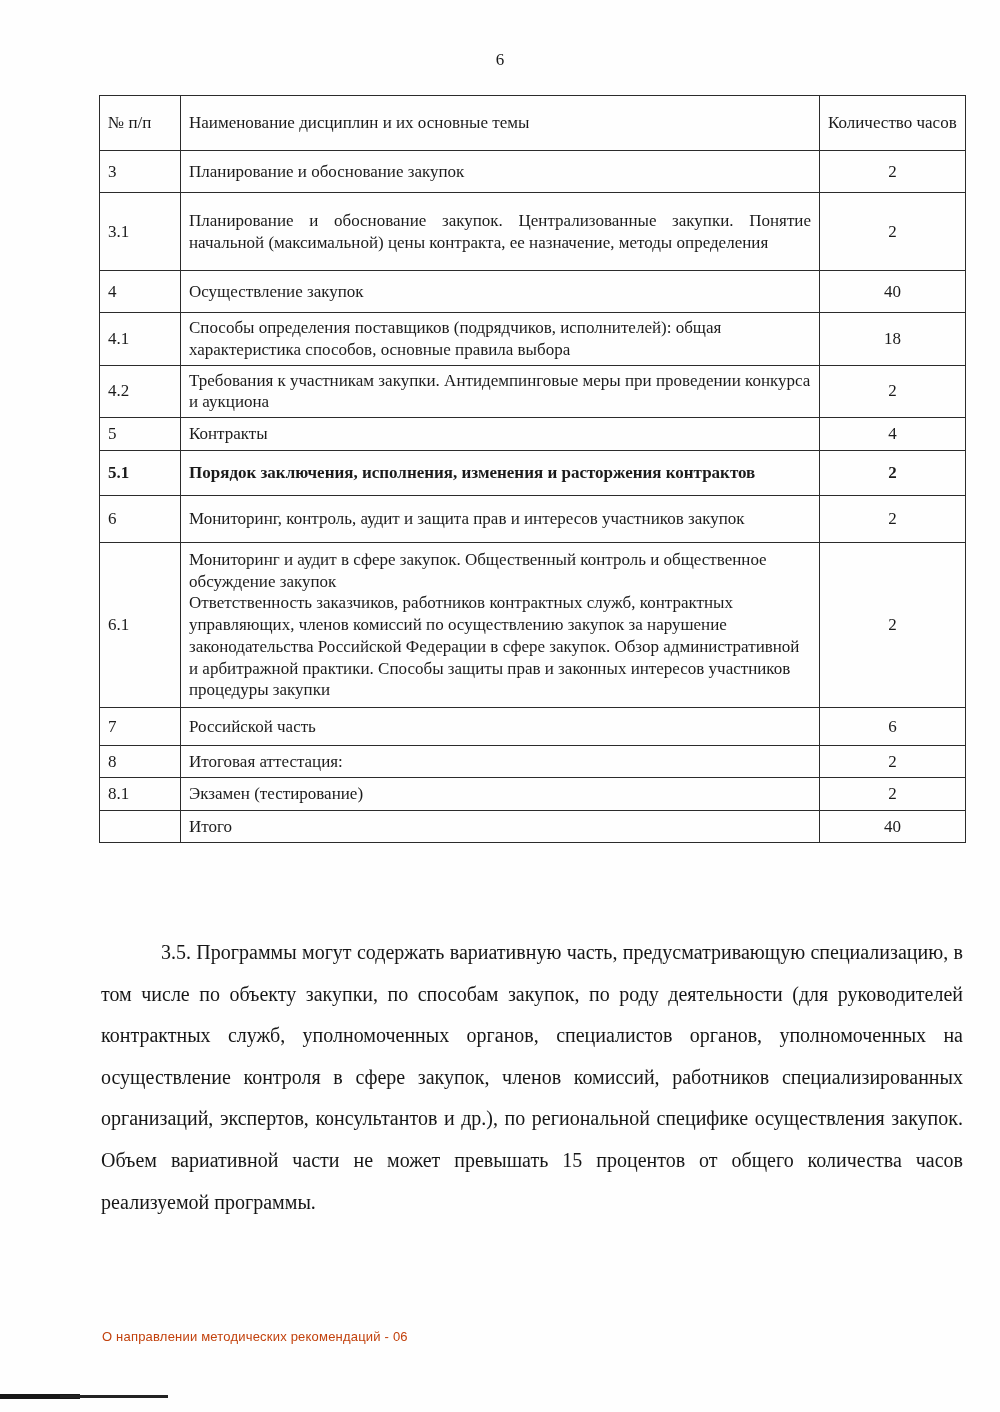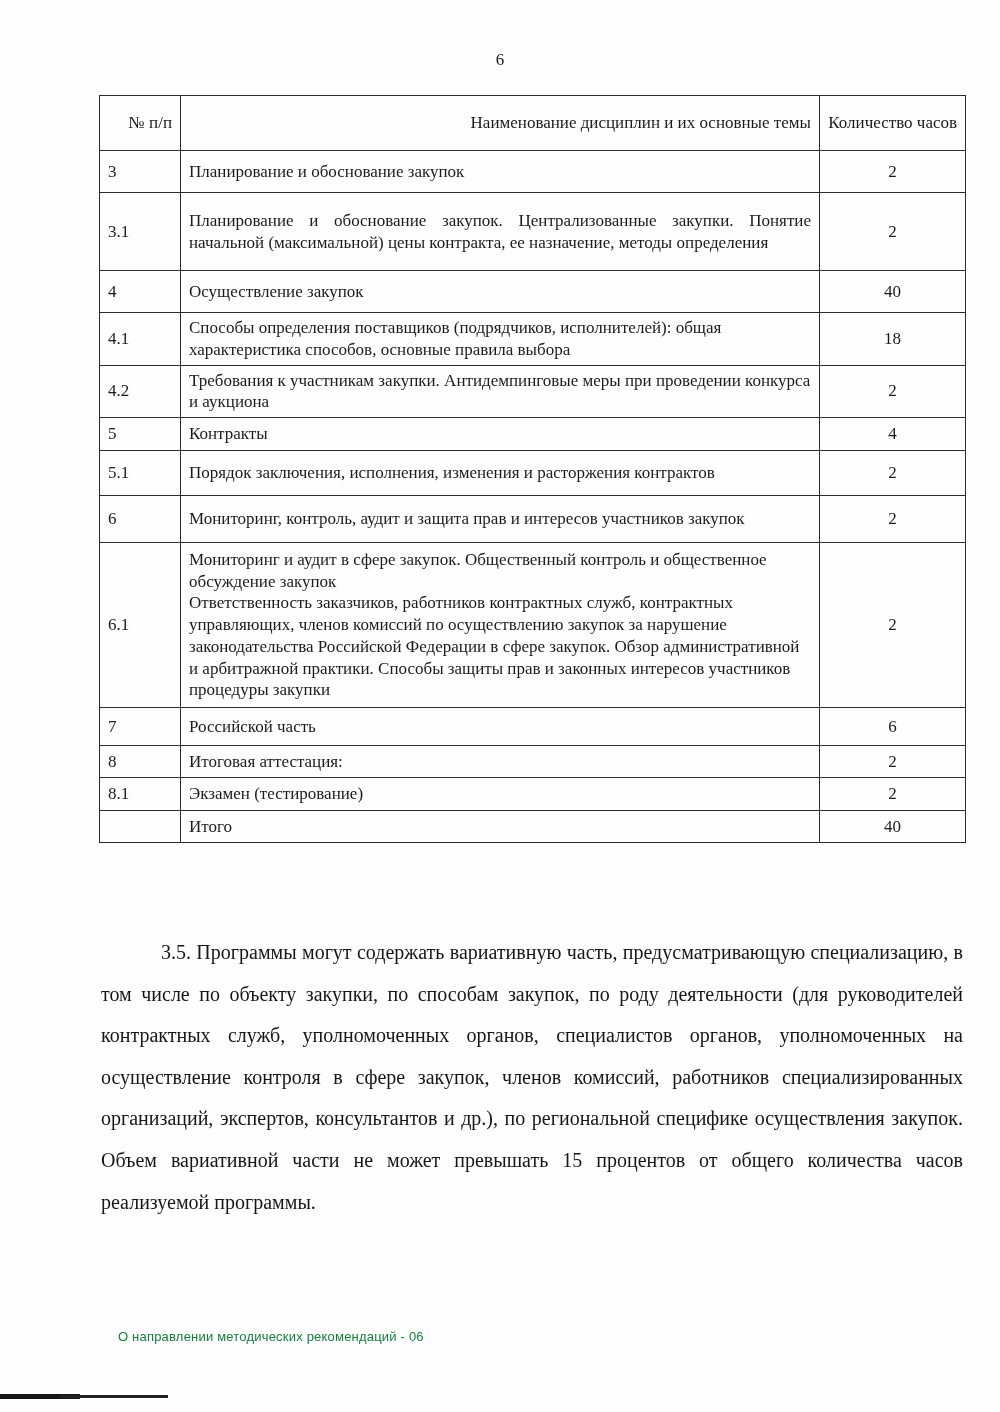--- a/index.html
+++ b/index.html
@@ -38,21 +38,21 @@
   table.schedule col.c-hours { width: 146px; }
   table.schedule th,
   table.schedule td {
     border: 1.6px solid #2b2b2b;
     padding: 4px 8px;
     vertical-align: middle;
     line-height: 1.28;
   }
   table.schedule thead th {
     font-weight: normal;
-    text-align: right;
+    text-align: left;
     height: 46px;
   }
   td.cell-num {
     text-align: left;
     padding-left: 10px;
   }
   td.cell-name {
     text-align: left;
     padding-left: 11px;
     padding-right: 14px;
@@ -75,23 +75,22 @@
     text-align: justify;
     text-indent: 60px;
     color: #161616;
   }
   .footer-note {
     position: absolute;
     top: 1329px;
     left: 102px;
     font-size: 13px;
     font-family: "Liberation Sans", sans-serif;
-    color: #15803d;
+    color: #c2410c;
     letter-spacing: 0.2px;
-    margin-left: 16px;
   }
   .scan-line {
     position: absolute;
     top: 1394px;
     left: 0;
     width: 168px;
     height: 6px;
   }
   .scan-line .thick {
     position: absolute;
@@ -150,21 +149,21 @@
         <tr style="height: 48px;">
       <td class="cell-num">4.2</td>
       <td class="cell-name">Требования к участникам закупки. Антидемпинговые меры при проведении конкурса и аукциона</td>
       <td class="cell-hours">2</td>
     </tr>
         <tr style="height: 33px;">
       <td class="cell-num">5</td>
       <td class="cell-name">Контракты</td>
       <td class="cell-hours">4</td>
     </tr>
-        <tr style="height: 45px;">
+        <tr style="height: 45px; font-weight: bold;">
       <td class="cell-num">5.1</td>
       <td class="cell-name">Порядок заключения, исполнения, изменения и расторжения контрактов</td>
       <td class="cell-hours">2</td>
     </tr>
         <tr style="height: 47px;">
       <td class="cell-num">6</td>
       <td class="cell-name">Мониторинг, контроль, аудит и защита прав и интересов участников закупок</td>
       <td class="cell-hours">2</td>
     </tr>
         <tr style="height: 165px;">

